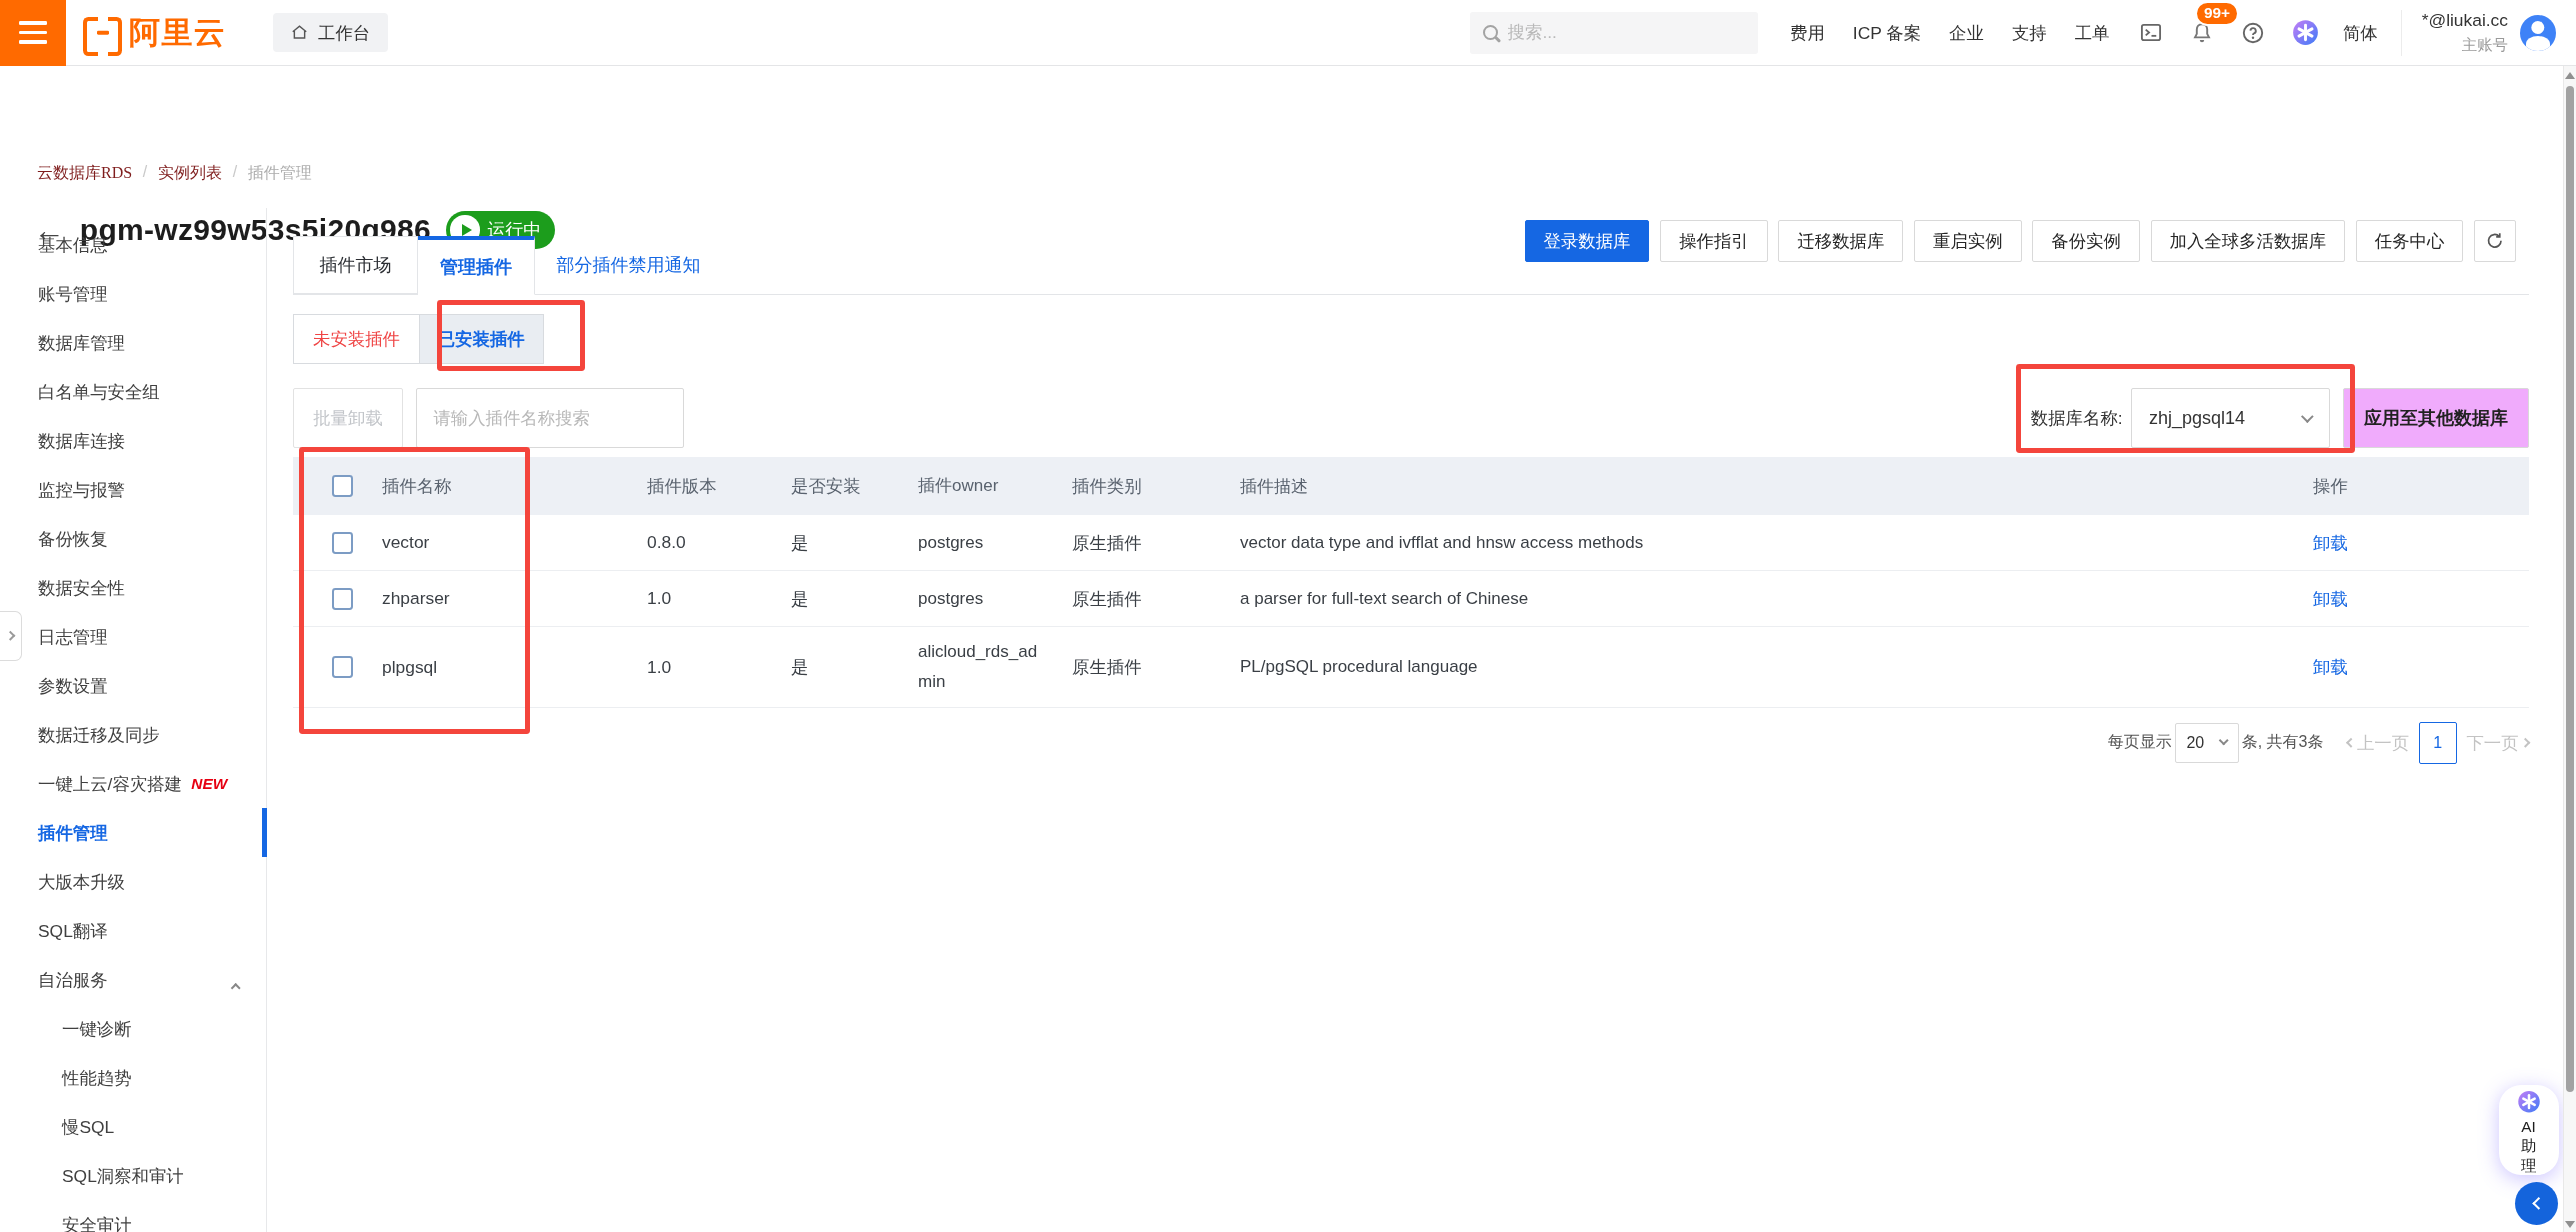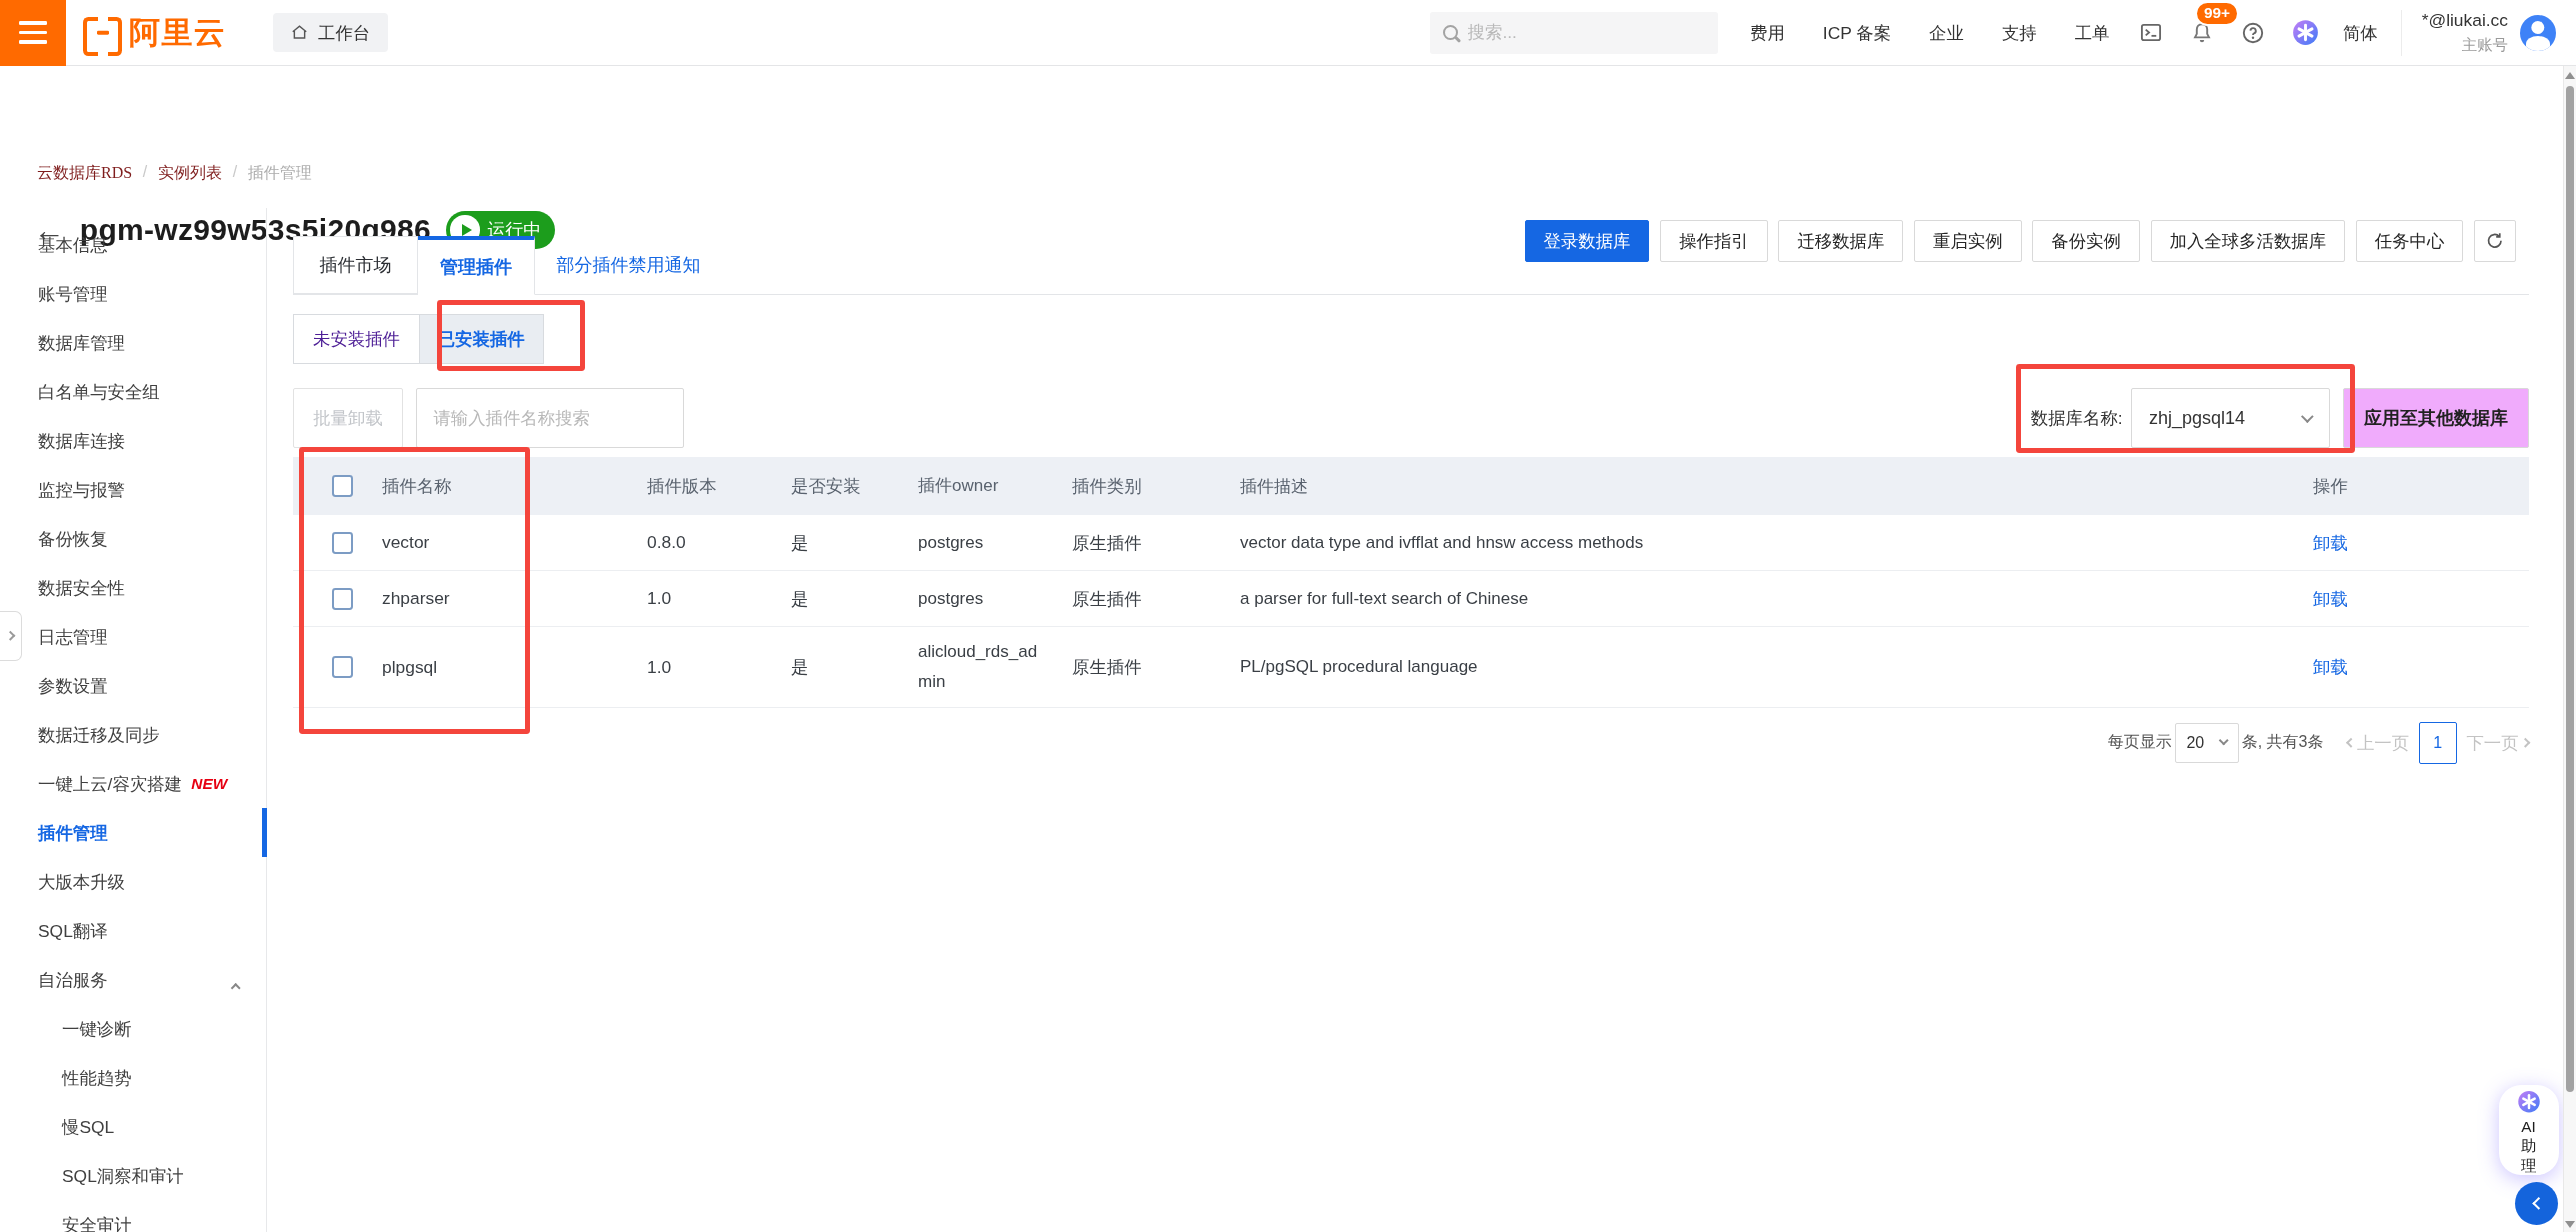--- a/index.html
+++ b/index.html
@@ -16,21 +16,21 @@
   .logo-mark::before { left:0; border-right:none; border-radius:5.4px 0 0 5.4px; }
   .logo-mark::after { right:0; border-left:none; border-radius:0 5.4px 5.4px 0; }
   .logo-dash { position:absolute; left:50%; top:50%; width:12px; height:4.7px; background:#ff6a00; transform:translate(-50%,-50%); border-radius:1.3px; }
   .logo-text { color:#ff6a00; font-size:31px; font-weight:bold; letter-spacing:1.3px; }
   .ws-btn { margin-left:47px; height:39px; padding:0 17.4px; background:#f1f2f4; border-radius:4px; display:flex; align-items:center; gap:8.7px; color:#333; flex:none; }
   .tb-search { margin-left:auto; width:288px; height:42px; background:#f5f5f6; border-radius:2.7px; display:flex; align-items:center; padding-left:13.4px; gap:9.4px; flex:none; }
   .tb-search input { border:none; outline:none; background:transparent; font-size:17.4px; color:#333; width:221px; font-family:inherit; }
   .tb-search input::placeholder { color:#b9b9b9; }
   .mag { width:14.8px; height:14.8px; border:2px solid #a3a3a3; border-radius:50%; position:relative; flex:none; }
   .mag::after { content:""; position:absolute; width:2.7px; height:6.7px; background:#a3a3a3; right:-2px; bottom:-4.7px; transform:rotate(-45deg); border-radius:1.3px; }
-  .tb-menu { display:flex; gap:38px; margin-left:32px; flex:none; }
+  .tb-menu { display:flex; gap:28px; margin-left:32px; flex:none; }
   .tb-menu span { color:#333; cursor:pointer; white-space:nowrap; }
   .tb-icons { display:flex; align-items:center; gap:27px; margin-left:29.5px; flex:none; }
   .ico-wrap { position:relative; display:flex; align-items:center; }
   .nbadge { position:absolute; top:-20px; right:-25.5px; height:25.5px; padding:0 7.4px; background:#ff6a00; color:#fff; font-size:15.4px; font-weight:bold; border-radius:12.7px; border:2px solid #fff; display:flex; align-items:center; }
   .lang { margin-left:24px; color:#333; flex:none; }
   .account { margin-left:23px; padding-left:20px; border-left:1.3px solid #ececec; display:flex; flex-direction:column; align-items:flex-end; gap:4px; flex:none; }
   .acc-name { color:#333; font-size:17.4px; }
   .acc-type { color:#9a9a9a; font-size:15.4px; }
   .avatar { width:36px; height:36px; border-radius:50%; background:#3e82f7; margin-left:12px; margin-right:20px; position:relative; overflow:hidden; flex:none; }
   .avatar::before { content:""; position:absolute; left:50%; top:6px; width:13.4px; height:13.4px; background:#fff; border-radius:50%; transform:translateX(-50%); }
@@ -68,21 +68,21 @@
   .main { flex:1; position:relative; padding:0 47px 0 26px; }
 
   
   .tabs-row { margin-top:28px; display:flex; align-items:stretch; height:59px; border-bottom:1.3px solid #e3e5e8; }
   .tab { width:125px; display:flex; align-items:center; justify-content:center; border:1.3px solid #e3e5e8; background:#fff; font-size:18px; color:#2b2e33; cursor:pointer; }
   .tab.active { width:117px; border-left:none; border-top:4px solid #1567e3; border-bottom:1.3px solid #fff; margin-bottom:-1.3px; color:#1567e3; font-weight:bold; }
   .tab-link { margin-left:21.5px; align-self:center; color:#1567e3; font-size:18px; cursor:pointer; }
 
   
   .toggle-row { margin-top:19px; display:flex; }
-  .seg { height:50px; width:127px; border:1.3px solid #d8dbdf; background:#fff; display:flex; align-items:center; justify-content:center; font-size:17.4px; color:#4c1d95; cursor:pointer; }
+  .seg { height:50px; width:127px; border:1.3px solid #d8dbdf; background:#fff; display:flex; align-items:center; justify-content:center; font-size:17.4px; color:#ef4444; cursor:pointer; }
   .seg.on { margin-left:-1.3px; width:125px; background:#e9edf2; color:#1567e3; font-weight:bold; }
 
   
   .toolbar { margin-top:24px; display:flex; align-items:center; }
   .btn-batch { width:110px; height:60px; border:1.3px solid #e2e2e2; border-radius:2px; display:flex; align-items:center; justify-content:center; color:#c2c5c9; background:#fff; }
   .inp { margin-left:13.4px; width:268px; height:60px; border:1.3px solid #d9d9d9; border-radius:2px; padding-left:16px; font-size:17.4px; color:#333; outline:none; font-family:inherit; }
   .inp::placeholder { color:#b8b8b8; }
   .tb-right { margin-left:auto; display:flex; align-items:center; }
   .db-label { color:#333; margin-right:8px; white-space:nowrap; }
   .select { width:199px; height:60px; border:1.3px solid #d9d9d9; border-radius:2px; background:#fff; display:flex; align-items:center; justify-content:space-between; padding:0 17.4px; cursor:pointer; }

